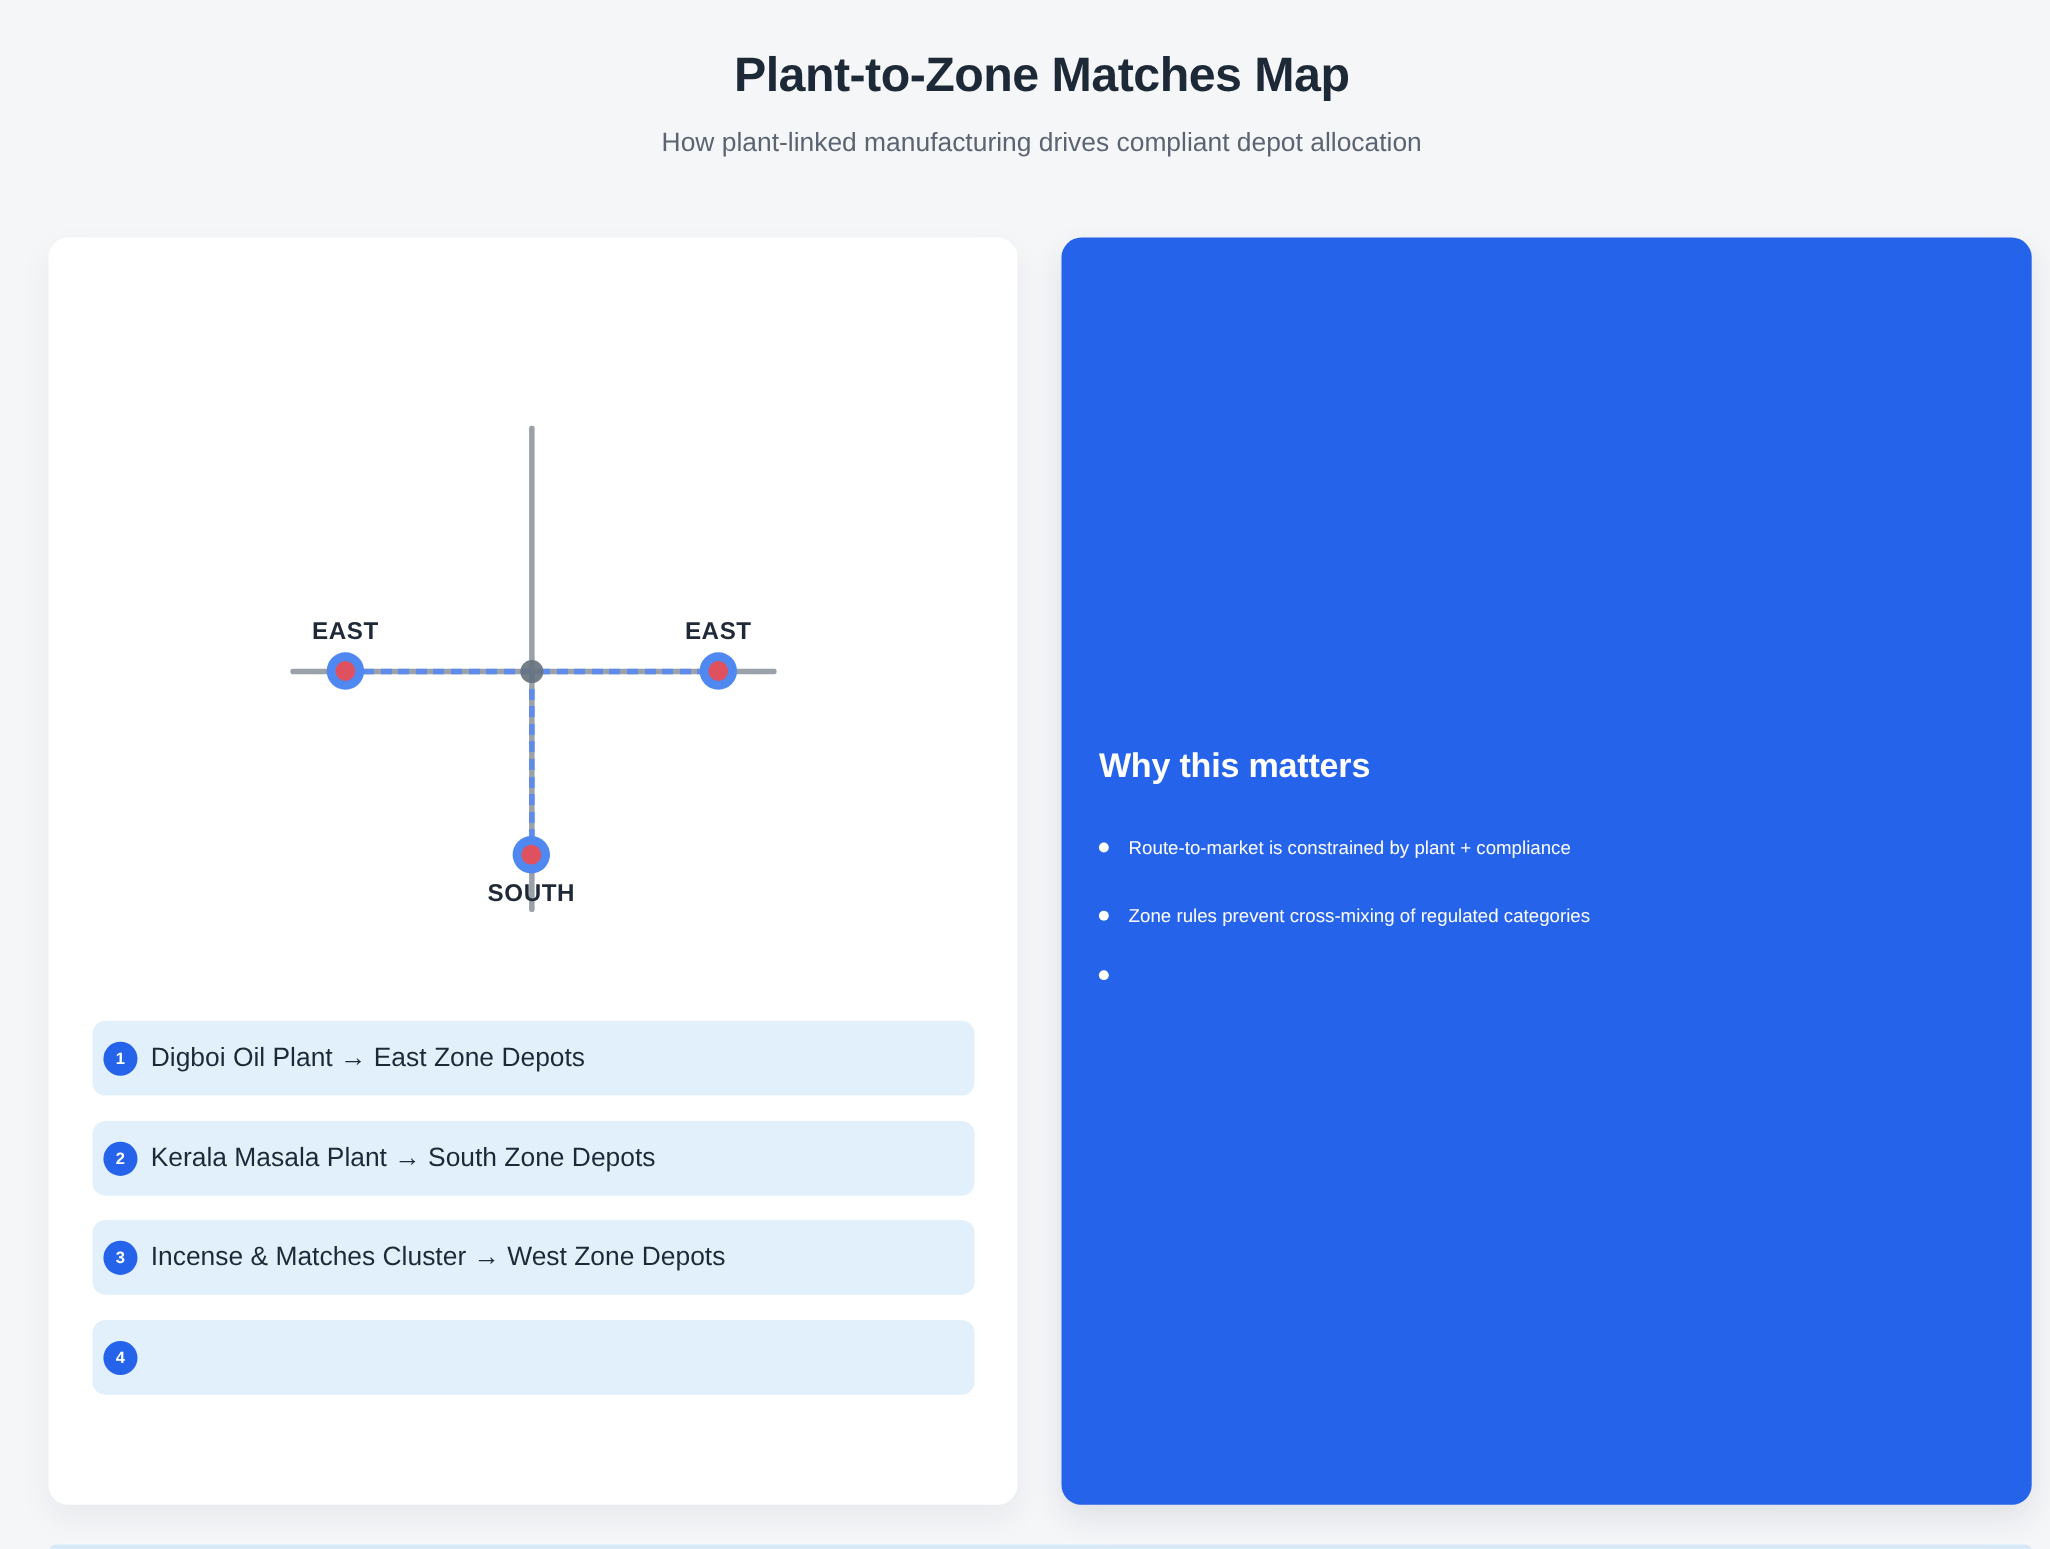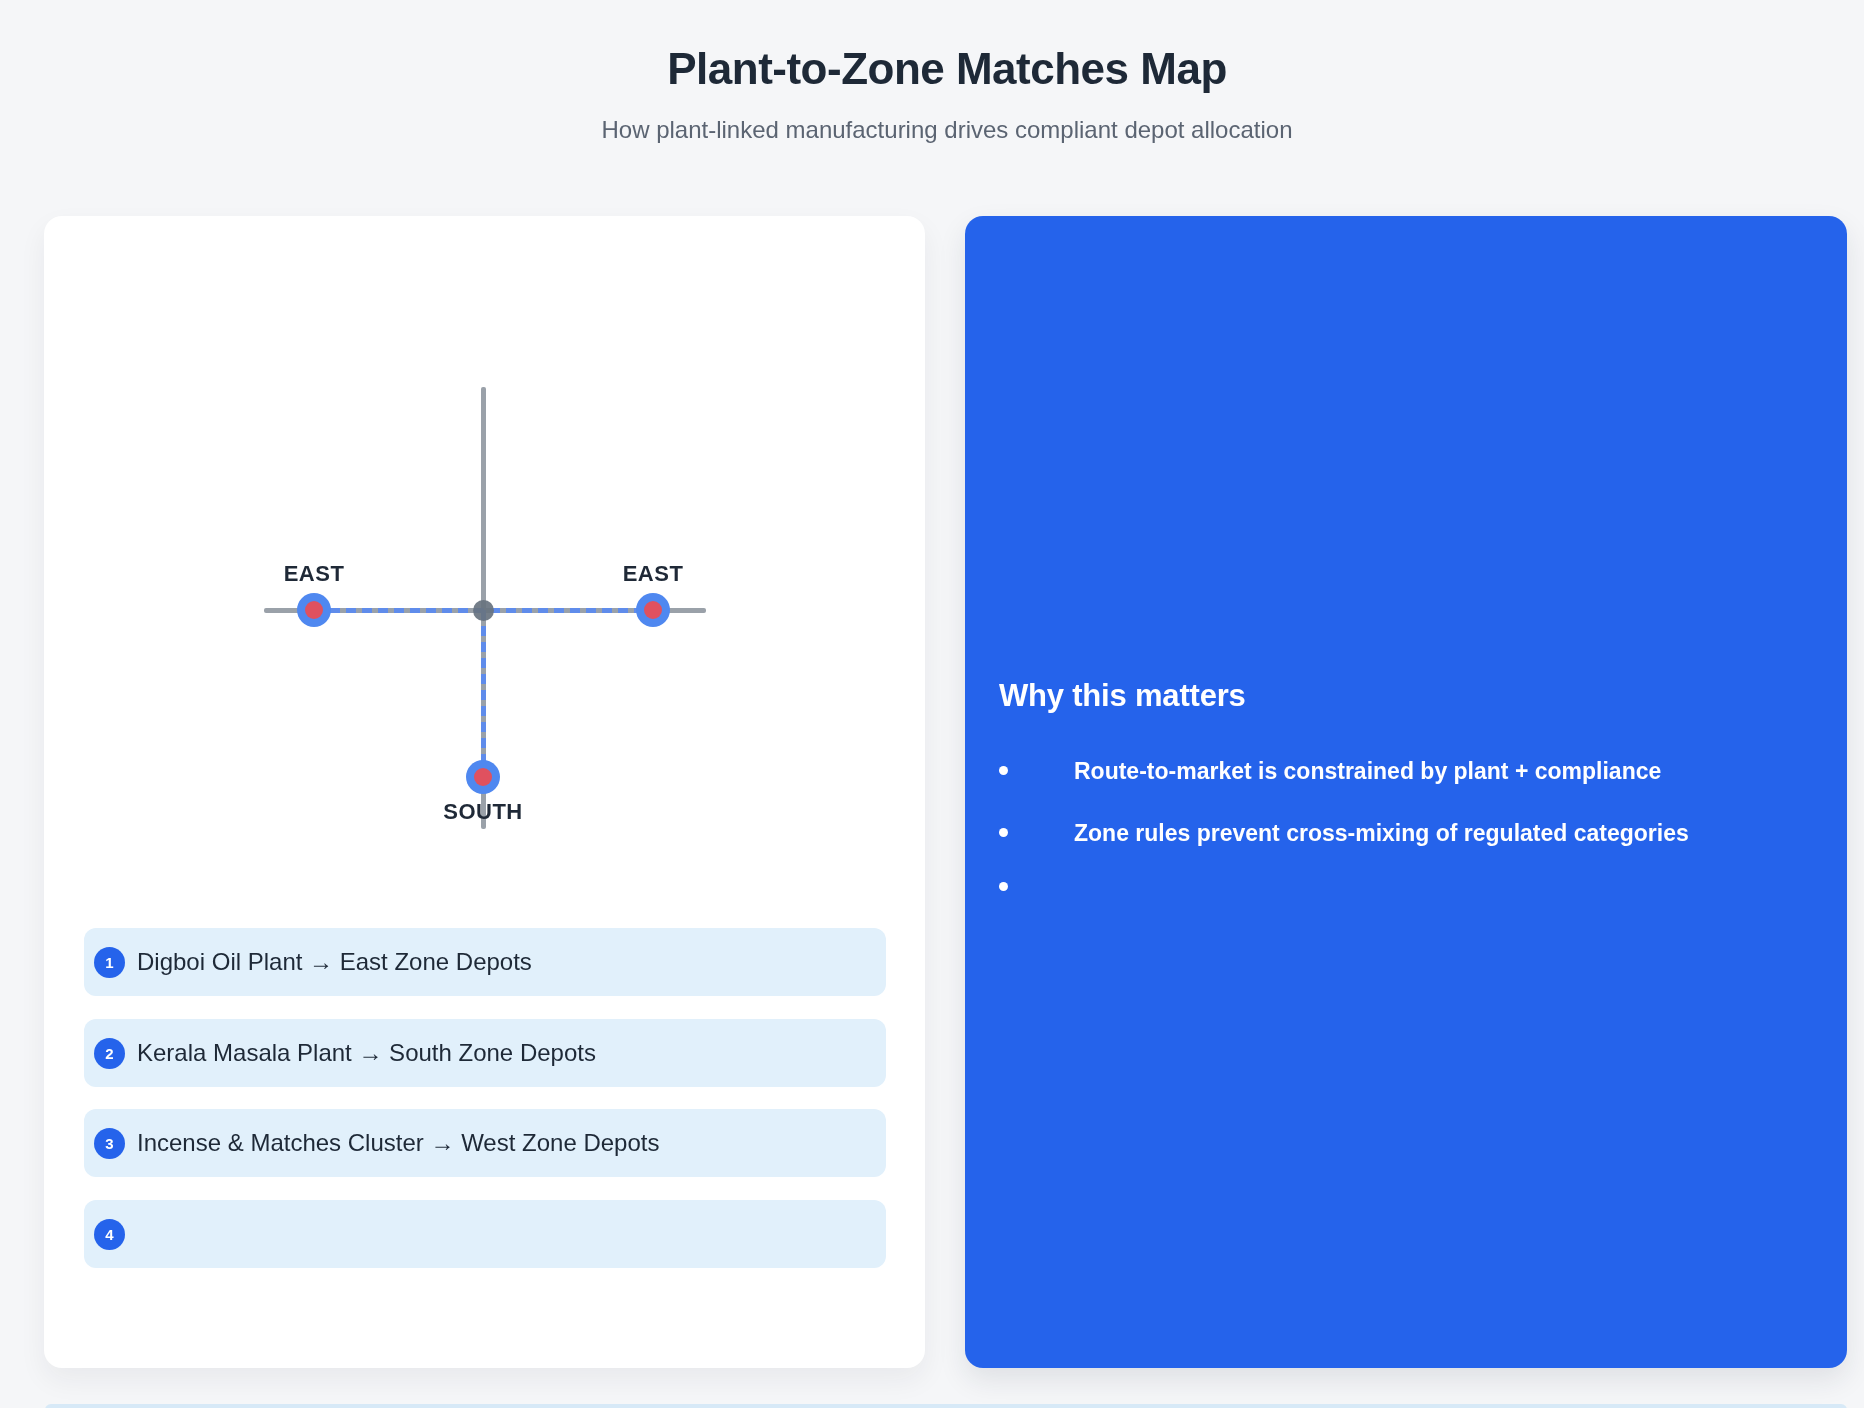--- a/index.html
+++ b/index.html
@@ -106,21 +106,21 @@
   .panel-heading {
     font-size: 31px; font-weight: 800; letter-spacing: -0.2px;
   }
   .panel-bullets { margin-top: 44px; }
   .bullet-row { display: flex; align-items: center; }
   .bullet-row + .bullet-row { margin-top: 36px; }
   .bullet-dot {
     width: 9px; height: 9px; border-radius: 50%; background: #ffffff;
     margin-right: 18px; flex: 0 0 auto;
   }
-  .bullet-text { font-size: 23px; font-weight: 700; line-height: 26px; margin-left: 48px; }
+  .bullet-text { font-size: 17px; font-weight: 400; line-height: 26px; }
 
   
   .bottom-strip {
     position: absolute; left: 45px; top: 1404px; width: 1802px; height: 6px;
     background: #d7e9f7; border-radius: 8px 8px 0 0;
   }
 </style>
 </head>
 <body>
 

